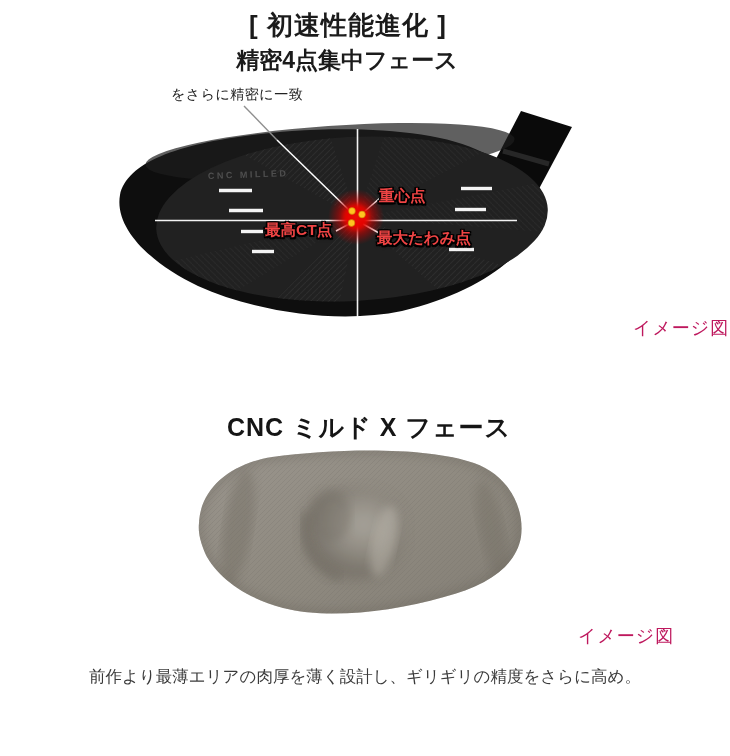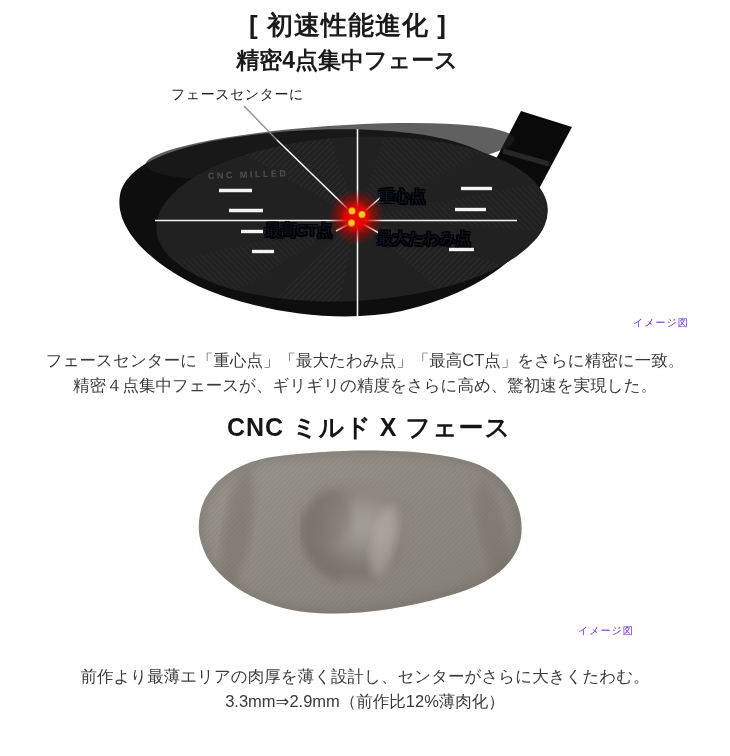--- a/index.html
+++ b/index.html
@@ -7,28 +7,28 @@
     position:relative;width:730px;height:744px;background:#ffffff;overflow:hidden;
     font-family:"Liberation Sans","DejaVu Sans",sans-serif;
   }
   .abs{position:absolute;}
   .center-line{left:0;width:730px;text-align:center;}
   .h-bracket{top:8px;font-size:26px;font-weight:700;color:#1b1b1b;letter-spacing:1px;transform:translateX(-17px);}
   .h-sub{top:45px;font-size:23px;font-weight:700;color:#1b1b1b;transform:translateX(-18px);}
   .h-cnc{top:411px;font-size:25px;font-weight:700;color:#151515;letter-spacing:1px;transform:translateX(4px);}
   .callout{left:171px;top:86px;font-size:14px;color:#222;letter-spacing:.5px;}
   .pt-label{
-    font-size:15.5px;font-weight:400;color:#0f172a;white-space:nowrap;
+    font-size:15.5px;font-weight:700;color:#ef4444;white-space:nowrap;
     text-shadow:-1.5px -1.5px 0 #000,1.5px -1.5px 0 #000,-1.5px 1.5px 0 #000,1.5px 1.5px 0 #000,
                 0 -1.5px 0 #000,0 1.5px 0 #000,-1.5px 0 0 #000,1.5px 0 0 #000,0 2px 3px rgba(0,0,0,.6);
   }
   #lbl-gravity{left:379px;top:186px;}
   #lbl-maxct{left:265px;top:220px;}
   #lbl-deflection{left:377px;top:228px;}
-  .caption{font-size:10px;color:#6d28d9;letter-spacing:1px;}
+  .caption{font-size:18px;color:#be185d;letter-spacing:1px;}
   #caption1{left:633px;top:316px;}
   #caption2{left:578px;top:624px;}
   .para{left:0;width:730px;text-align:center;font-size:16.5px;line-height:25px;color:#3a3a3a;}
   #para1{top:348px;}
   #para2{top:664px;}
   svg{display:block;}
 </style>
 </head>
 <body>
 
@@ -104,30 +104,26 @@
 
     <circle cx="356" cy="217" r="28" fill="url(#glowG)"></circle>
     <circle cx="356" cy="217" r="12" fill="#e60000" opacity="0.85" filter="url(#blur2)"></circle>
     <g fill="#ffc421" stroke="#c27500" stroke-width="0.6">
       <circle cx="352" cy="211" r="3.4"></circle>
       <circle cx="362" cy="214.5" r="3.4"></circle>
       <circle cx="351.5" cy="223" r="3.4"></circle>
     </g>
   </svg>
 
-  <div class="abs callout">フェースセンターに</div>
+  <div class="abs callout">をさらに精密に一致</div>
   <div class="abs pt-label" id="lbl-gravity">重心点</div>
   <div class="abs pt-label" id="lbl-maxct">最高CT点</div>
   <div class="abs pt-label" id="lbl-deflection">最大たわみ点</div>
   <div class="abs caption" id="caption1">イメージ図</div>
 
-  <div class="abs para" id="para1">
-    <div>フェースセンターに「重心点」「最大たわみ点」「最高CT点」をさらに精密に一致。</div>
-    <div>精密４点集中フェースが、ギリギリの精度をさらに高め、驚初速を実現した。</div>
-  </div>
 
   <div class="abs center-line h-cnc">CNC ミルド X フェース</div>
 
   <svg class="abs" style="left:0;top:445px;" width="730" height="190" viewBox="0 0 730 190">
     <defs>
       <linearGradient id="cupG" x1="0" y1="0" x2="1" y2="1">
         <stop offset="0%" stop-color="#9a958d"></stop>
         <stop offset="55%" stop-color="#8e897f"></stop>
         <stop offset="100%" stop-color="#837e75"></stop>
       </linearGradient>
@@ -173,17 +169,16 @@
                C349,142 316,129 306,102 C300,85 301,70 312,58 Z" fill="url(#bumpG)" filter="url(#cblur6)" opacity="0.95"></path>
       <path d="M306,68 C299,94 311,121 340,133" fill="none" stroke="#6b665d" stroke-width="8" opacity="0.45" filter="url(#cblur4)"></path>
       <ellipse cx="384" cy="96" rx="12" ry="36" transform="rotate(12 384 96)" fill="#bab5ab" opacity="0.5" filter="url(#cblur4)"></ellipse>
       <ellipse cx="331" cy="71" rx="20" ry="26" fill="#756f66" opacity="0.4" filter="url(#cblur4)"></ellipse>
     </g>
   </svg>
 
   <div class="abs caption" id="caption2">イメージ図</div>
 
   <div class="abs para" id="para2">
-    <div>前作より最薄エリアの肉厚を薄く設計し、センターがさらに大きくたわむ。</div>
-    <div>3.3mm⇒2.9mm（前作比12%薄肉化）</div>
+    <div>前作より最薄エリアの肉厚を薄く設計し、ギリギリの精度をさらに高め。</div>
   </div>
 
 </div>
 
 </body></html>

